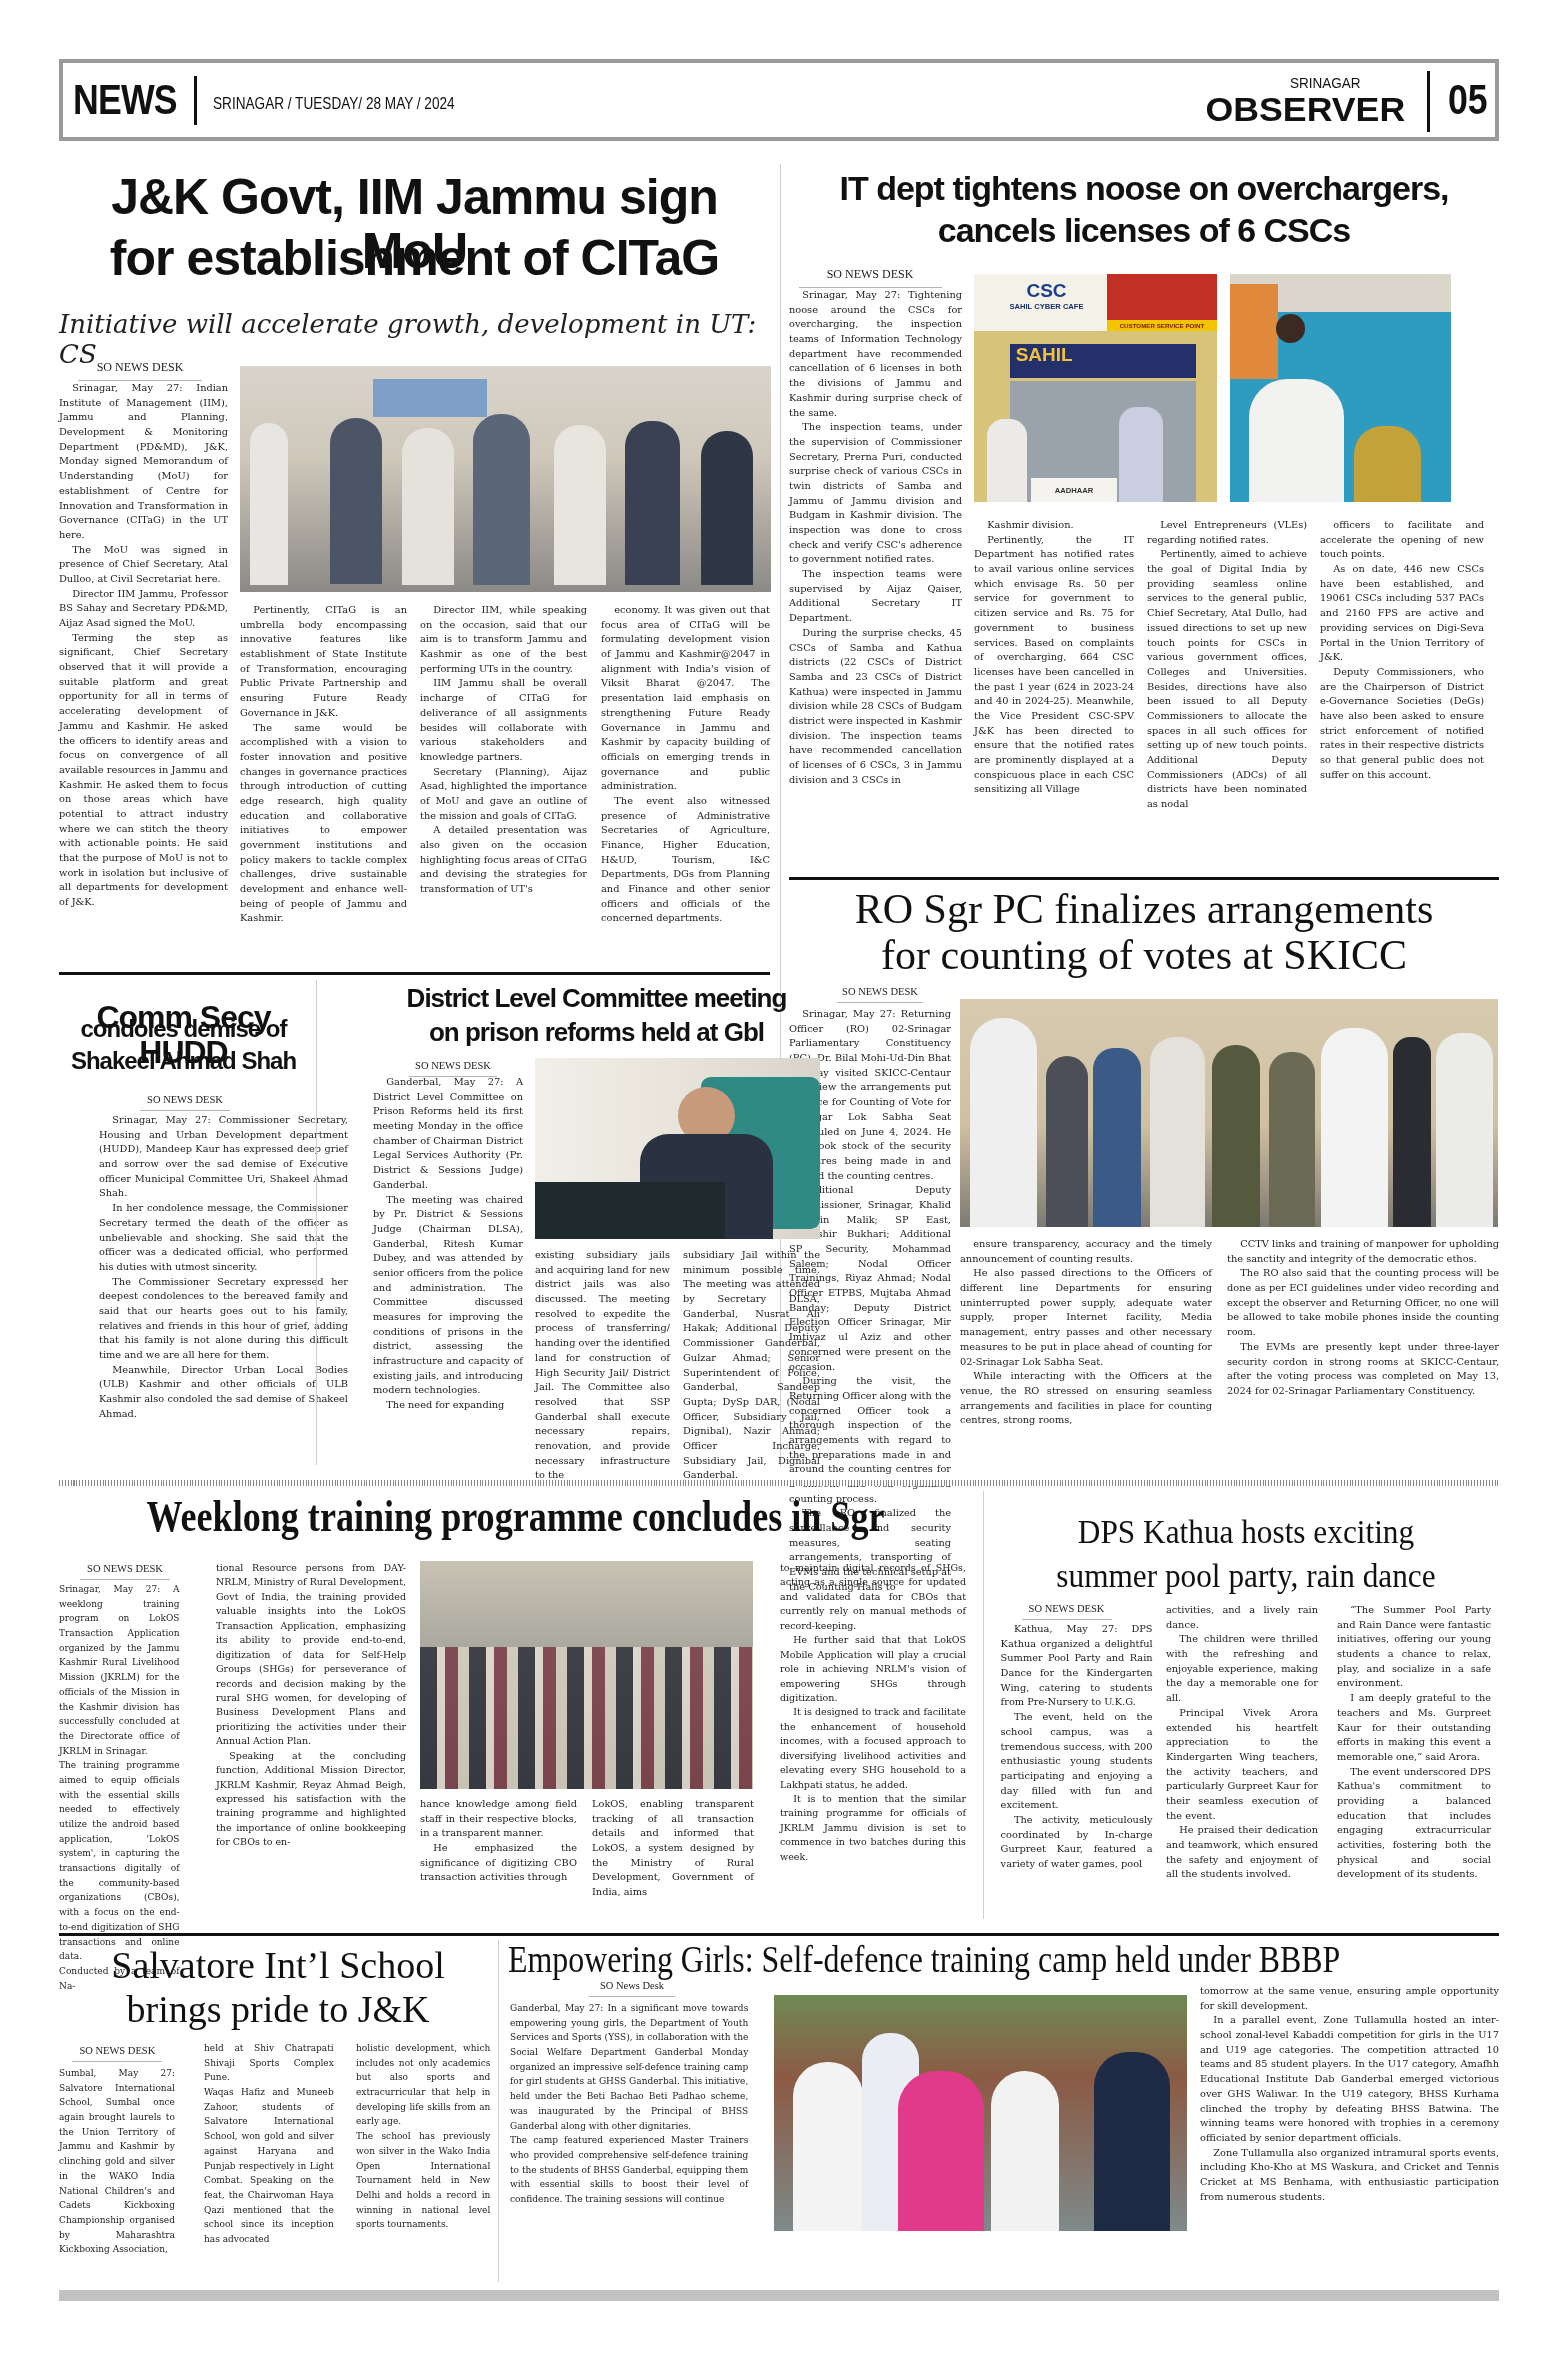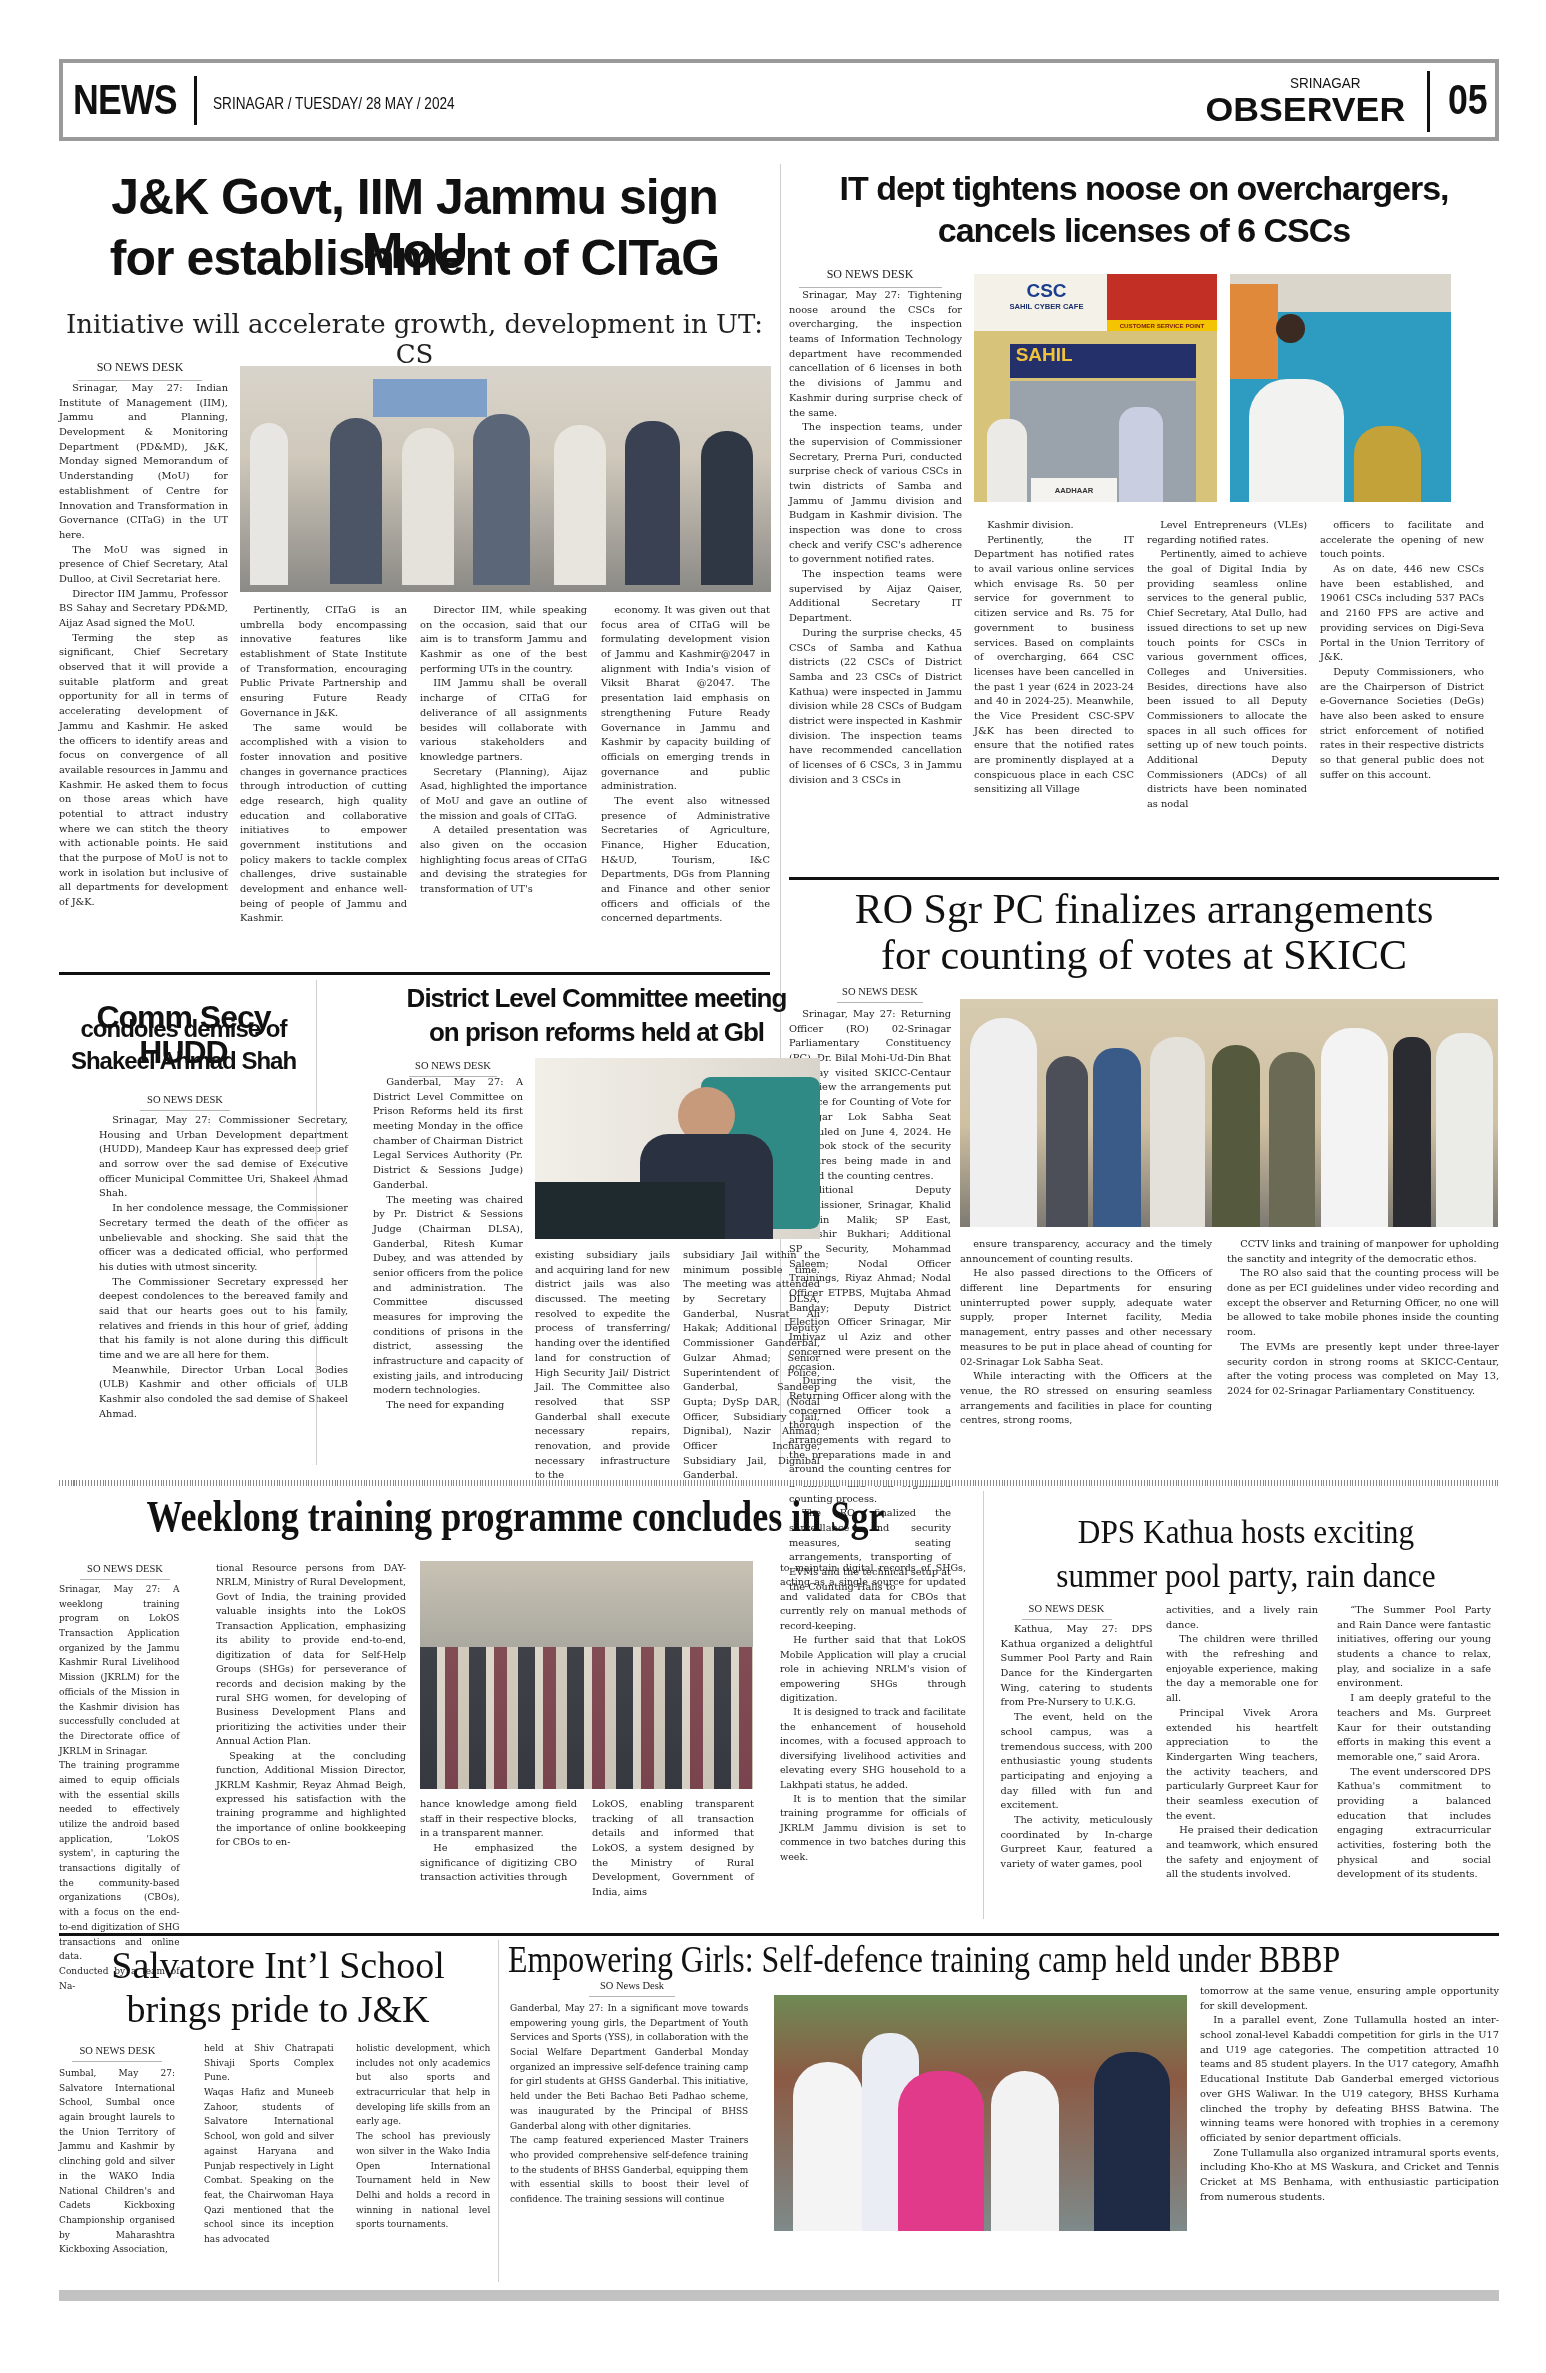--- a/index.html
+++ b/index.html
@@ -12,21 +12,21 @@
   .mh-sep1 { left: 131px; top: 13.3px; width: 2.9px; height: 49px; background: #111; }
   .mh-date { left: 150px; top: 31px; font-family: "Liberation Sans", sans-serif; font-size: 17px; transform: scaleX(0.8); transform-origin: left; color: #111; }
   .mh-city { right: 131px; top: 11.4px; font-family: "Liberation Sans", sans-serif; font-size: 15px; transform: scaleX(0.9); color:#111; }
   .mh-paper { right: 90px; top: 27px; font-family: "Liberation Sans", sans-serif; font-weight: 900; font-size: 34px; letter-spacing: 0px; transform: scaleX(1.05); transform-origin: right; color: #111; }
   .mh-sep2 { right: 65px; top: 7.6px; width: 2.9px; height: 61px; background: #111; }
   .mh-page { right: 7.6px; top: 13.3px; font-family: "Liberation Sans", sans-serif; font-weight: 900; font-size: 42px; transform: scaleX(0.85); transform-origin: right; color: #111; }
 
   .hl-sans { font-family: "Liberation Sans", sans-serif; font-weight: 700; color: #111; text-align: center; line-height: 1.08; letter-spacing: -1px; }
   .hl-serif { font-family: "Liberation Serif", serif; font-weight: 400; color: #111; text-align: center; line-height: 1.15; }
   .hl-bold-serif { font-family: "Liberation Serif", serif; font-weight: 700; color: #111; text-align: center; transform: scaleX(0.82); transform-origin: center; white-space: nowrap; }
-  .subhl { font-family: "DejaVu Serif", serif; font-size: 26px; text-align: center; color: #222; }
+  .subhl { font-family: "DejaVu Serif", serif; font-style: italic; font-size: 26px; text-align: left; color: #222; }
 
   .byline { font-family: Liberation Serif, serif; font-size: 12px; color: #222; text-align: center; padding-bottom: 4.8px; border-bottom: 1.9px solid #b5b5b5; }
   .body { font-family: "DejaVu Serif", serif; font-size: 9.8px; line-height: 1.5; text-align: justify; color: #222; hyphens: auto; }
   .body p { text-indent: 13.3px; }
   .body-cond { font-family: "Liberation Serif", serif; font-size: 11.6px; line-height: 1.52; transform: scaleX(0.92); transform-origin: left top; }
 
   .photo { background: #999; overflow: hidden; }
   .rule-h { background: #111; height: 2.9px; }
   .rule-v { background: #cfcfcf; width: 1px; }
   .rule-dots { height: 5.7px; background: repeating-linear-gradient(90deg, #888 0 1px, #fff 1px 2.9px); }

